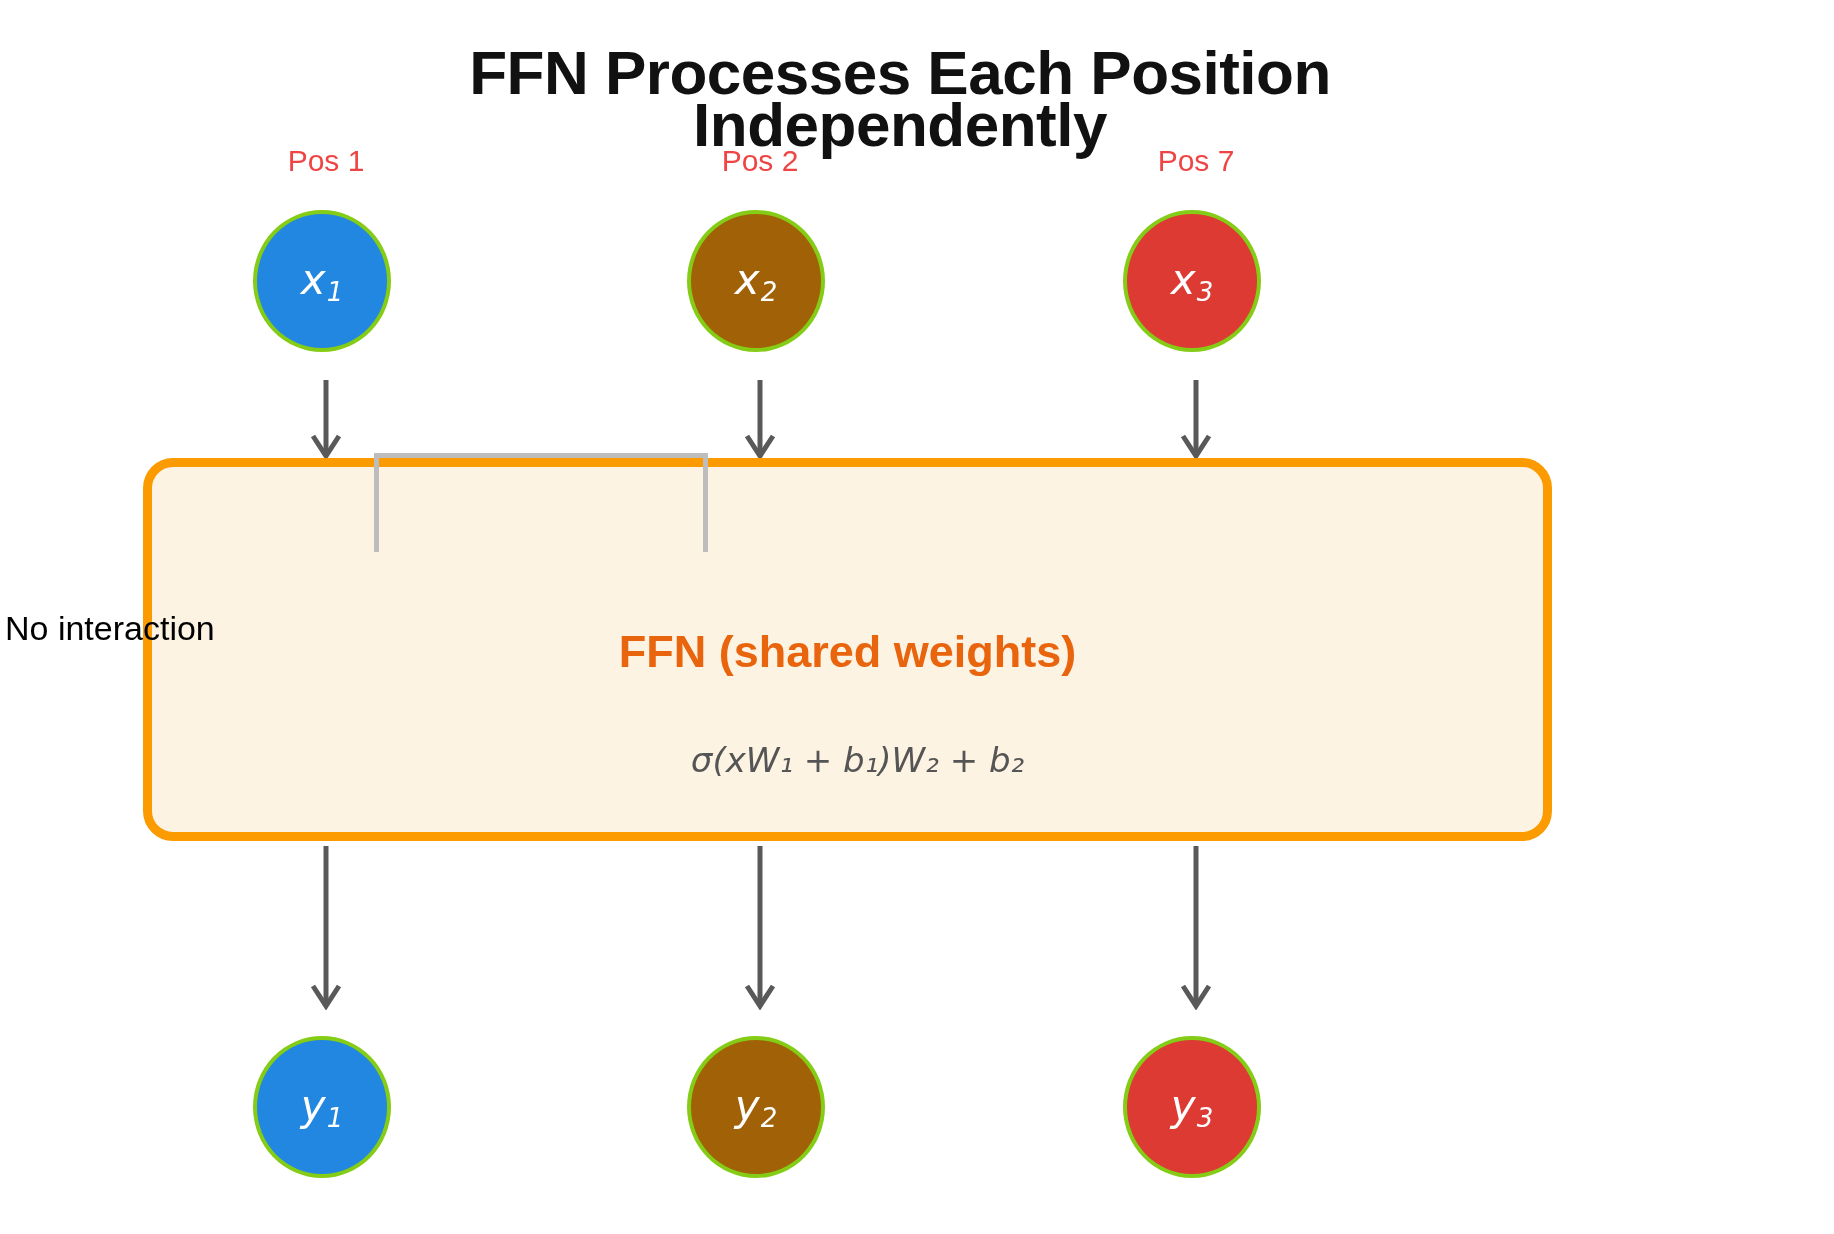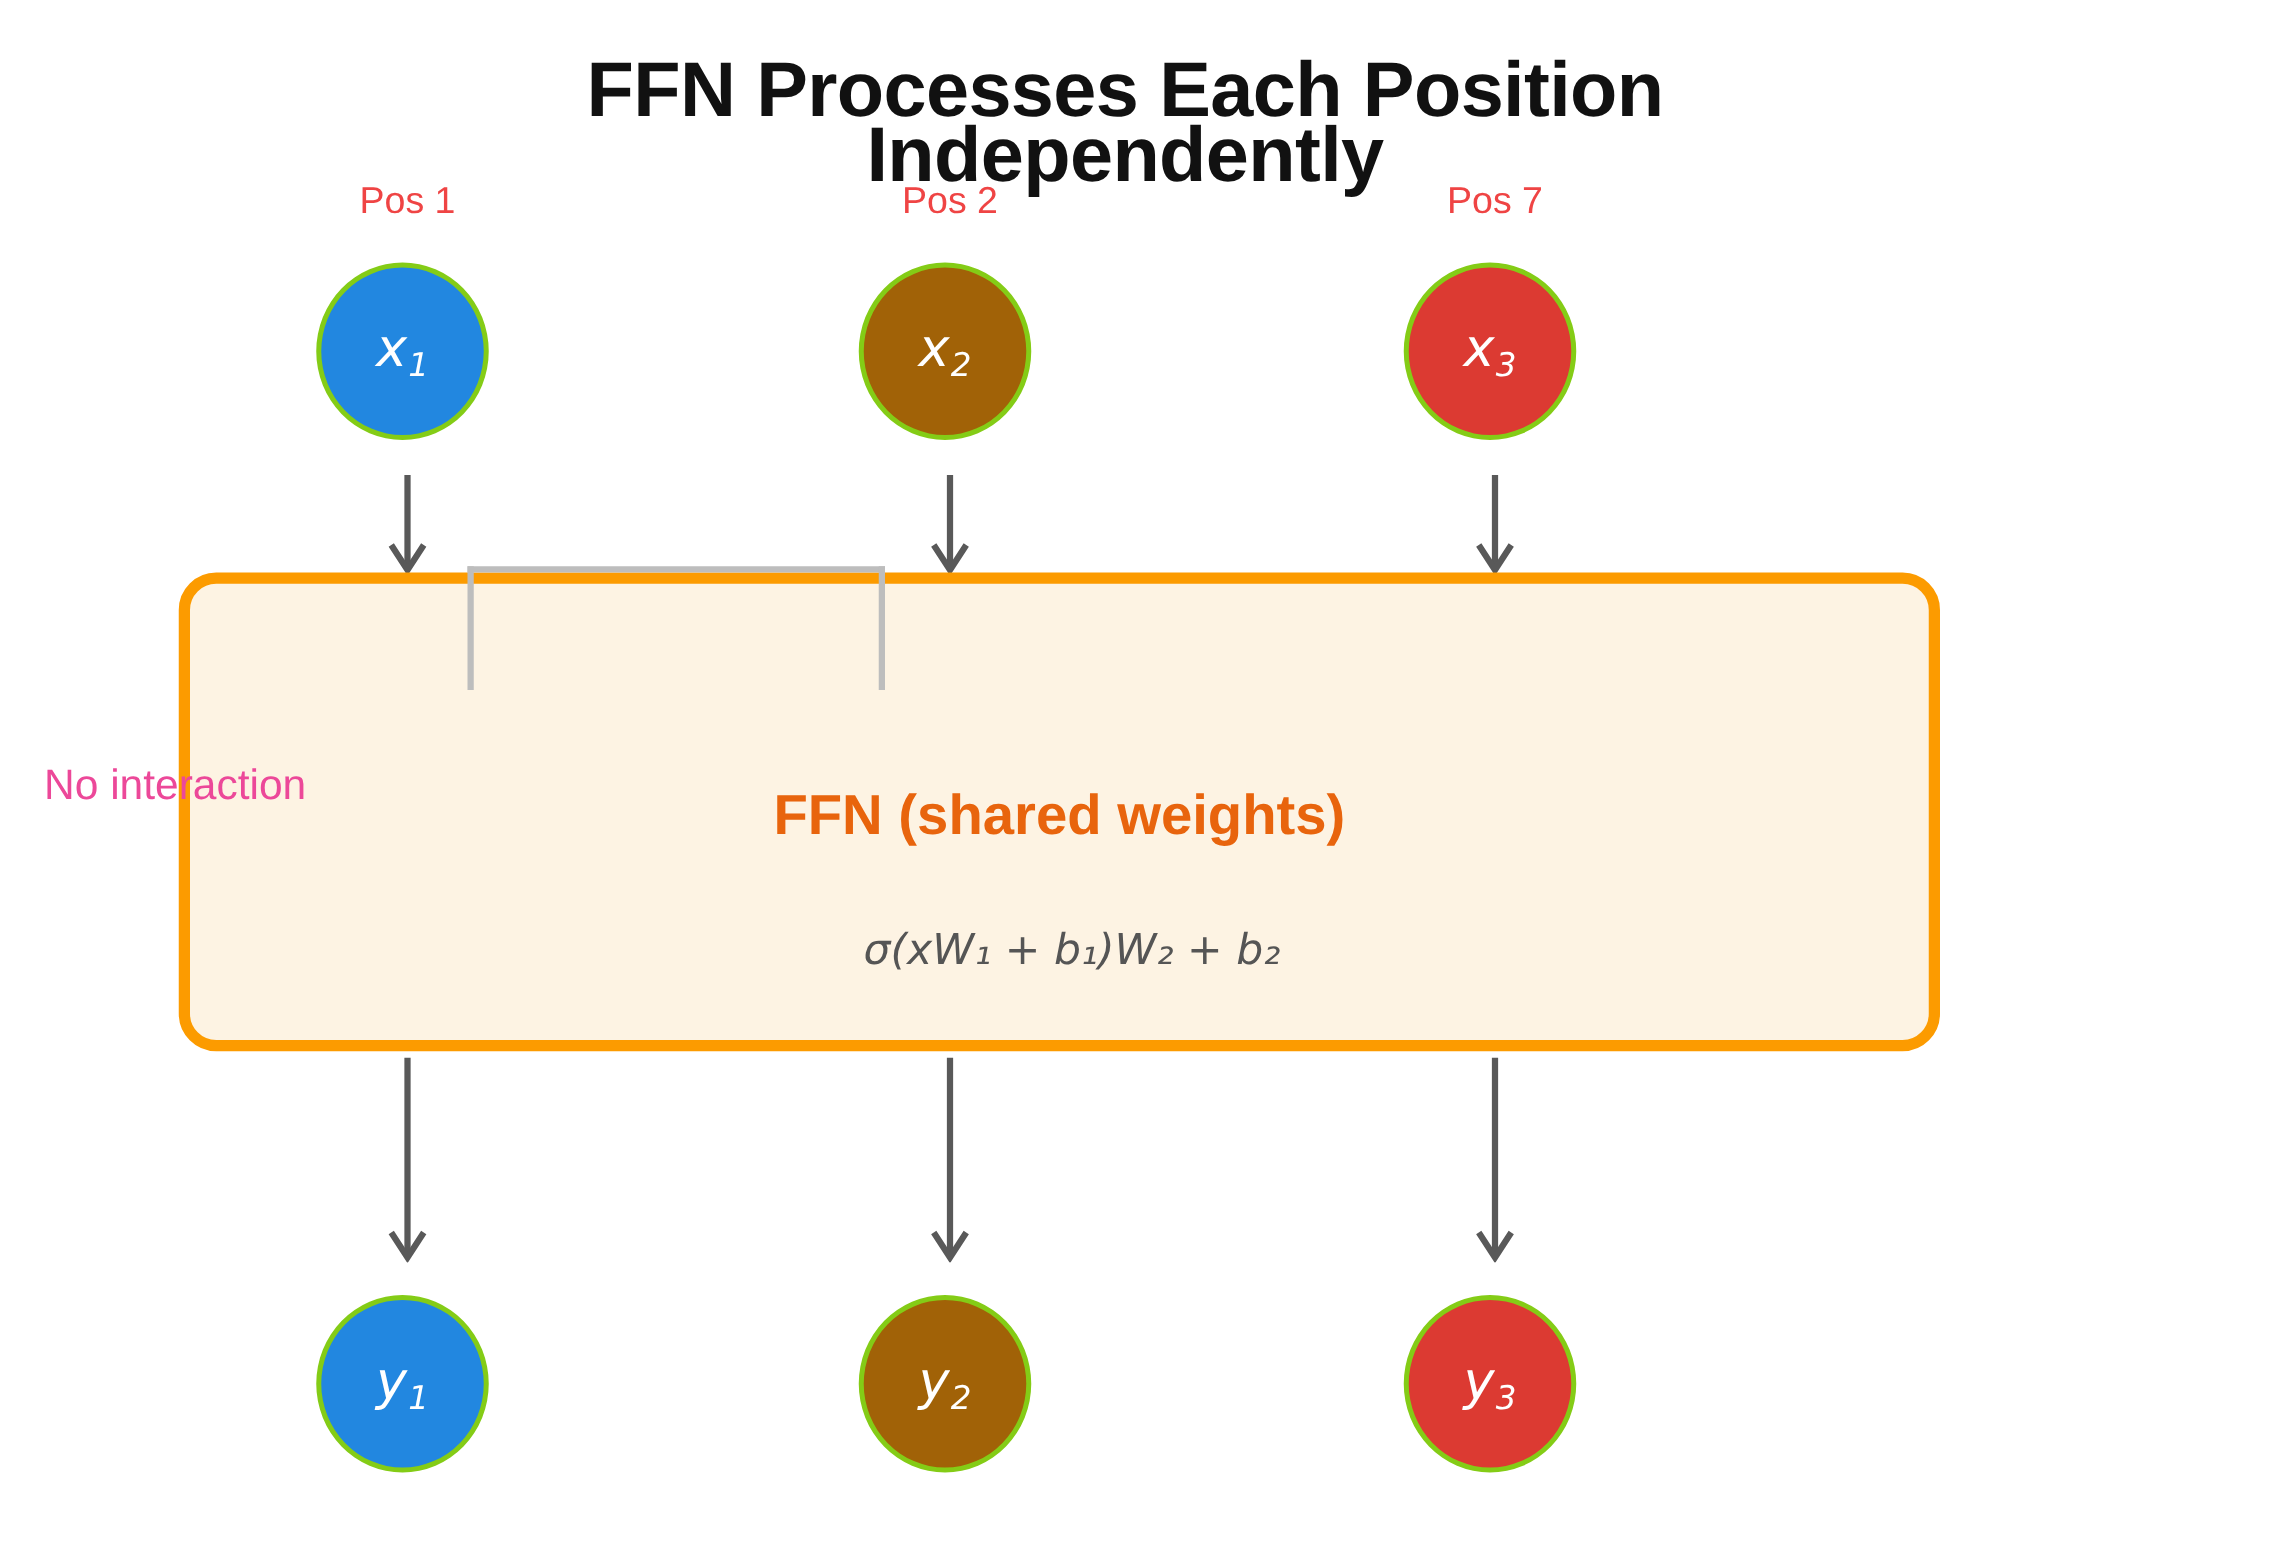--- a/index.html
+++ b/index.html
@@ -87,24 +87,24 @@
     width:334px;height:99px;
     box-sizing:border-box;
     border-top:5px solid #bdbdbd;
     border-left:5px solid #bdbdbd;
     border-right:5px solid #bdbdbd;
     z-index:2;
   }
 
   
   #no-interaction-label{
-    left:21px;top:607px;width:224px;
-    text-align:right;
+    left:5px;top:607px;width:224px;
+    text-align:left;
     font-size:34px;line-height:43px;
-    color:#ec4899;
+    color:#000000;
     z-index:4;
   }
 </style>
 </head>
 <body>
 
 <div id="stage">
 
   <div id="title" class="abs">FFN Processes Each Position Independently</div>
 

